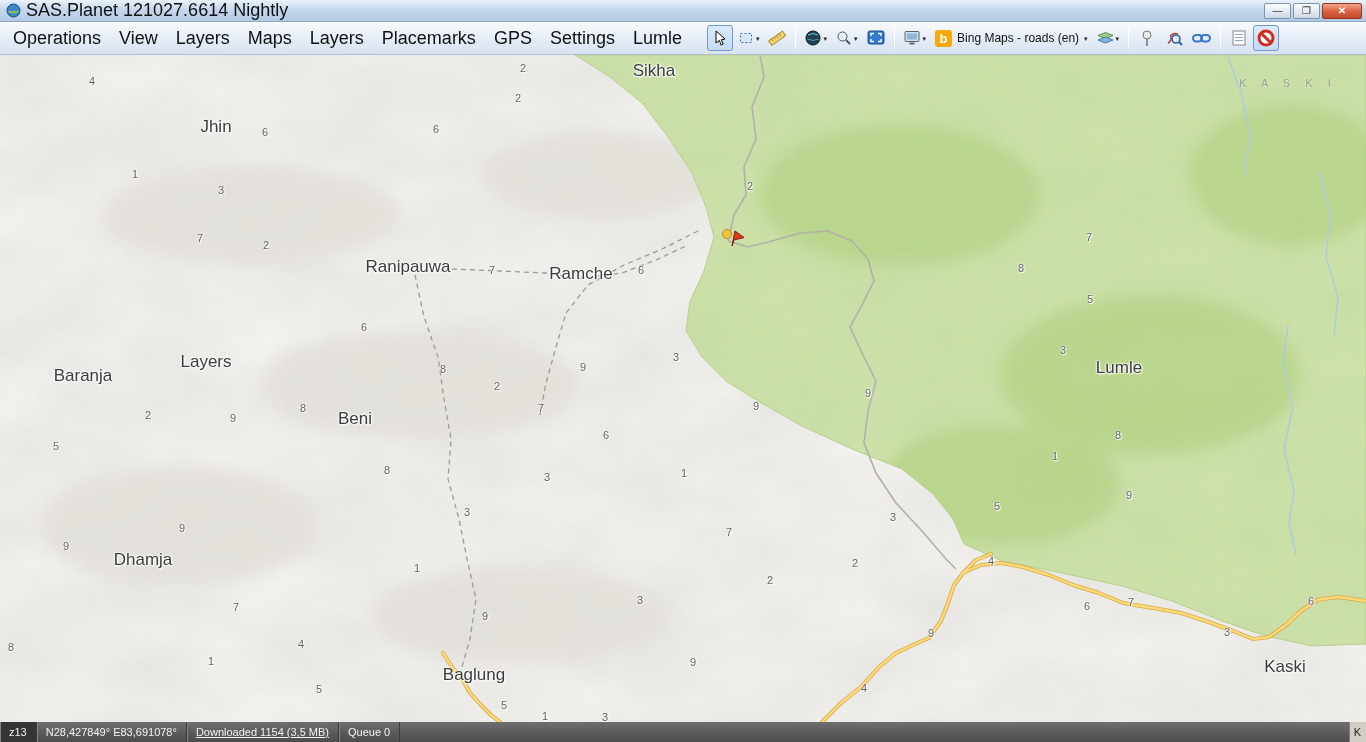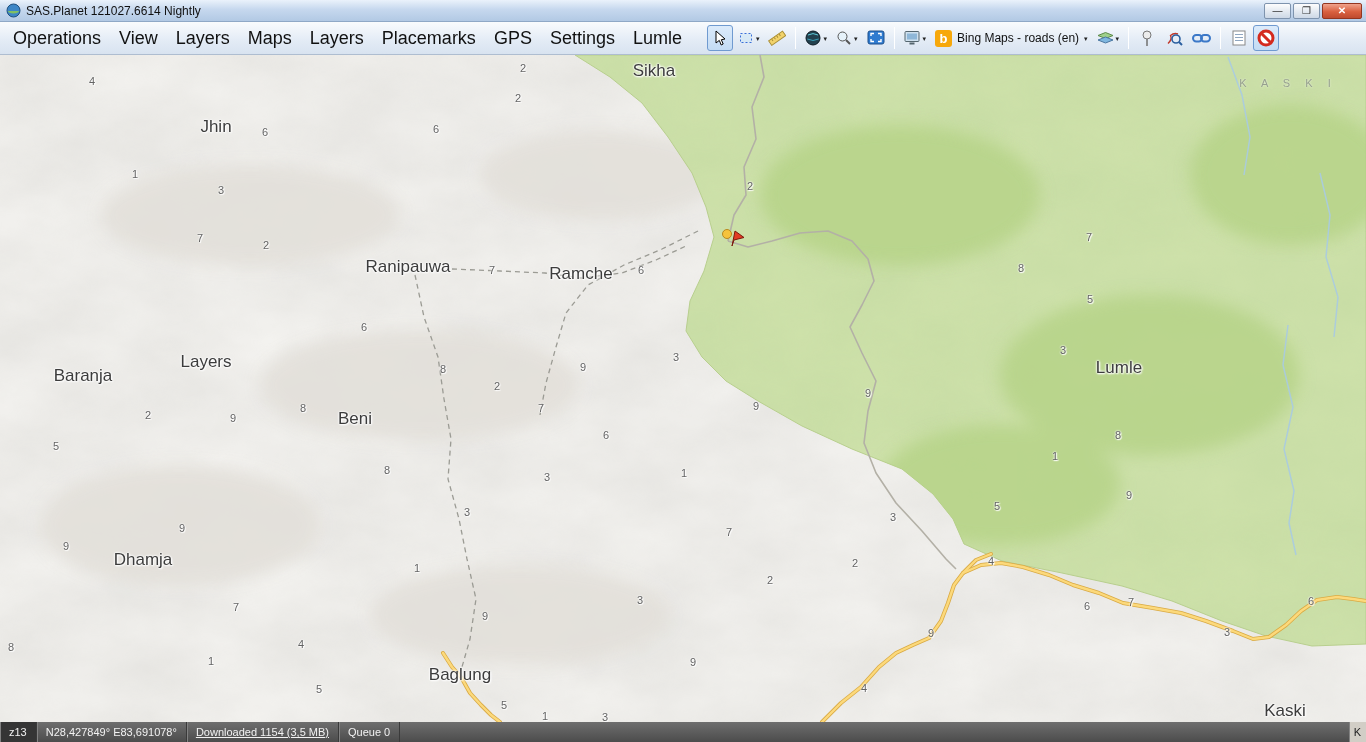--- a/index.html
+++ b/index.html
@@ -4,21 +4,21 @@
 <style>
   *{box-sizing:border-box;margin:0;padding:0}
   html,body{width:1366px;height:742px;overflow:hidden}
   body{font-family:"Liberation Sans",sans-serif;background:#000}
   .window{width:1366px;height:742px;display:flex;flex-direction:column;background:#e6edf5}
 
   
   .titlebar{height:22px;background:linear-gradient(#eaf2fb,#c6d8ee 45%,#b2c9e4);
     border-bottom:1px solid #8fa8c6;display:flex;align-items:center;padding:0 4px;flex:0 0 22px}
   .app-icon{width:15px;height:15px;margin:0 5px 0 2px;flex:0 0 auto}
-  .title{font-size:12px;color:#101010;white-space:nowrap}
+  .title{font-size:18px;color:#101010;white-space:nowrap}
   .win-buttons{margin-left:auto;display:flex;gap:2px}
   .wbtn{width:27px;height:16px;font-size:10px;line-height:14px;text-align:center;
     border:1px solid #7e93ad;border-radius:2px;background:linear-gradient(#fdfdfd,#cdd8e6);color:#333;cursor:default}
   .wbtn.close{width:40px;background:linear-gradient(#f0a38c,#d9603f 55%,#bf4a2e);color:#fff;border-color:#93351f;font-weight:bold}
 
   
   .tbrow{height:33px;flex:0 0 33px;background:linear-gradient(#f9fbfd,#e4ecf6 55%,#d8e3f0);
     border-bottom:1px solid #aebdd0;display:flex;align-items:center;padding:0 4px}
   .menubar{display:flex;align-items:center}
   .menu-item{font-size:18px;color:#111;padding:5px 9px;border-radius:2px;cursor:default}
@@ -270,23 +270,23 @@
     <div class="overlay">
 
     <span class="place" style="left: 654px; top: 16px;">Sikha</span>
         <span class="place" style="left: 216px; top: 72px;">Jhin</span>
         <span class="place" style="left: 408px; top: 212px;">Ranipauwa</span>
         <span class="place" style="left: 581px; top: 219px;">Ramche</span>
         <span class="place" style="left: 206px; top: 307px;">Layers</span>
         <span class="place" style="left: 83px; top: 321px;">Baranja</span>
         <span class="place" style="left: 355px; top: 364px;">Beni</span>
         <span class="place" style="left: 143px; top: 505px;">Dhamja</span>
-        <span class="place" style="left: 460px; top: 620px;">Baglung</span>
+        <span class="place" style="left: 474px; top: 620px;">Baglung</span>
         <span class="place" style="left: 1119px; top: 313px;">Lumle</span>
-        <span class="place" style="left: 1285px; top: 612px; margin-top: 44px;">Kaski</span>
+        <span class="place" style="left: 1285px; top: 612px;">Kaski</span>
       </div>
     <div class="overlay">
 
     <span class="num" style="left: 92px; top: 26px;">4</span>
         <span class="num" style="left: 523px; top: 13px;">2</span>
         <span class="num" style="left: 518px; top: 43px;">2</span>
         <span class="num" style="left: 265px; top: 77px;">6</span>
         <span class="num" style="left: 436px; top: 74px;">6</span>
         <span class="num" style="left: 135px; top: 119px;">1</span>
         <span class="num" style="left: 221px; top: 135px;">3</span>

